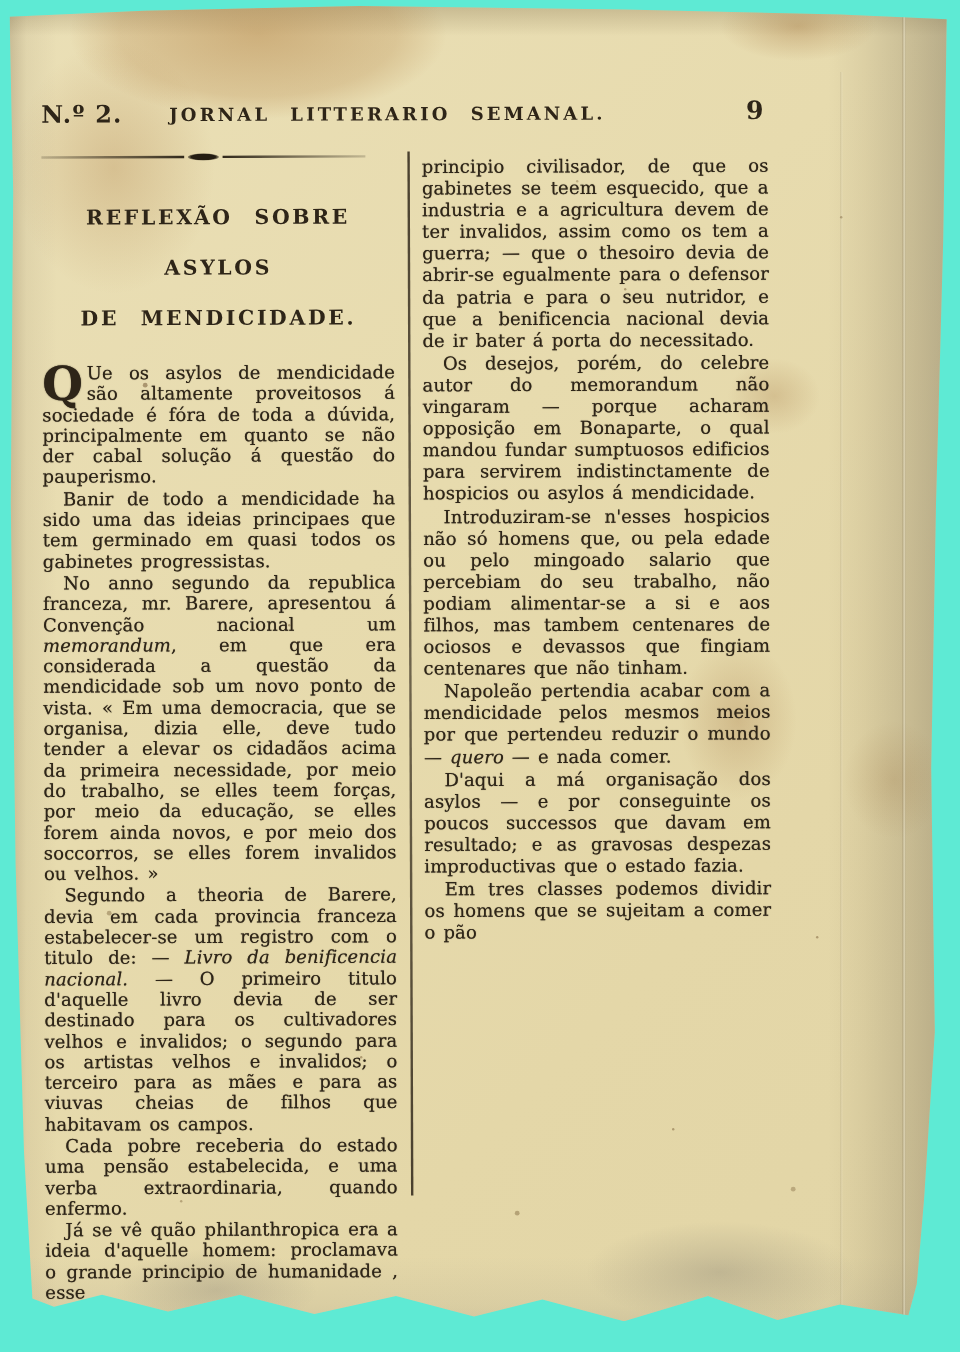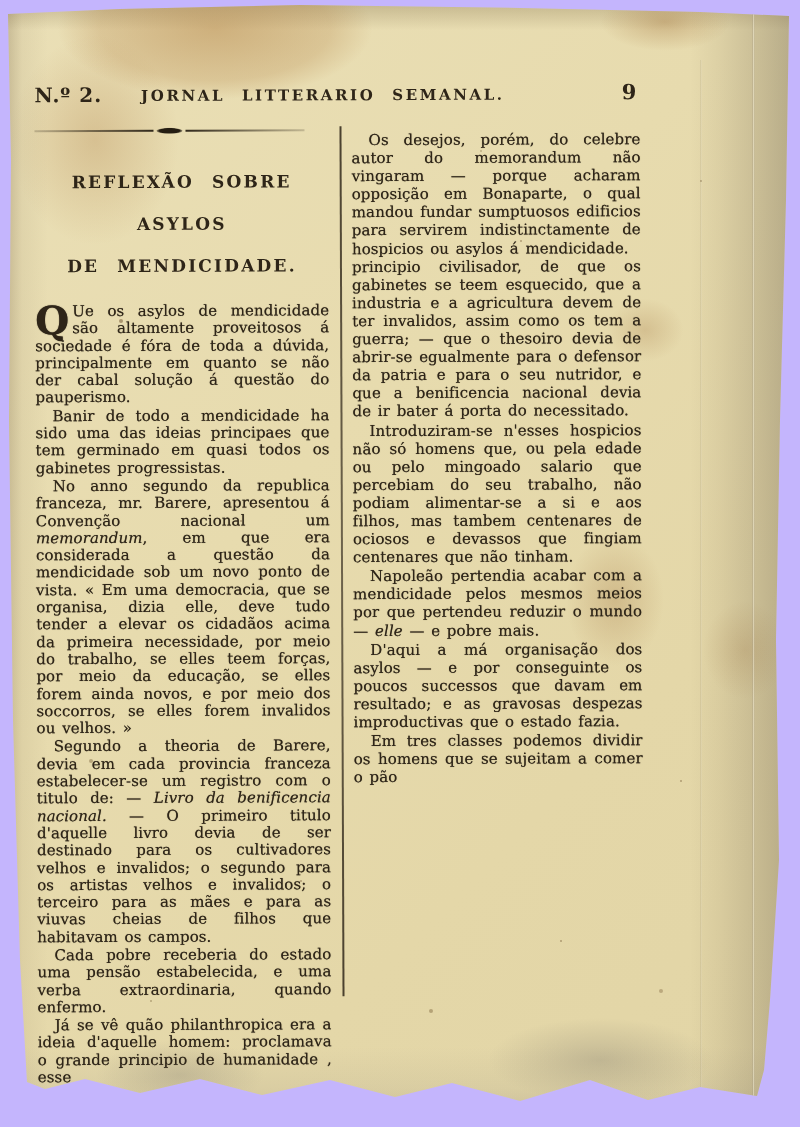--- a/index.html
+++ b/index.html
@@ -5,21 +5,21 @@
   html, body {
     margin: 0; padding: 0;
     width: 800px; height: 1127px;
     overflow: hidden;
     background: #0b0907;
     font-family: "DejaVu Serif", serif;
   }
   .scan {
     position: relative;
     width: 800px; height: 1127px;
-    background: #c4b5fd;
+    background: #5eead4;
   }
   .paper {
     position: absolute; inset: 0;
     clip-path: polygon(
       8px 14px, 120px 9px, 300px 5px, 520px 8px, 700px 12px, 789px 16px,
       786px 200px, 780px 420px, 776px 640px, 779px 860px, 770px 1000px, 764px 1070px, 757px 1096px,
       700px 1087px, 648px 1100px, 590px 1080px, 520px 1101px, 452px 1083px, 395px 1097px,
       330px 1080px, 262px 1095px, 200px 1079px, 140px 1093px, 85px 1079px, 45px 1089px, 27px 1082px,
       20px 960px, 13px 720px, 9px 420px, 11px 160px
     );
@@ -152,24 +152,24 @@
             <p class="para indent"><span>No anno segundo da republica franceza, mr. Barere, apresentou á Convenção nacional um </span><em>memorandum</em><span>, em que era considerada a questão da mendicidade sob um novo ponto de vista. « Em uma democracia, que se organisa, dizia elle, deve tudo tender a elevar os cidadãos acima da primeira necessidade, por meio do trabalho, se elles teem forças, por meio da educação, se elles forem ainda novos, e por meio dos soccorros, se elles forem invalidos ou velhos. »</span></p>
             <p class="para indent"><span>Segundo a theoria de Barere, devia em cada provincia franceza estabelecer-se um registro com o titulo de: — </span><em>Livro da benificencia nacional.</em><span> — O primeiro titulo d'aquelle livro devia de ser destinado para os cultivadores velhos e invalidos; o segundo para os artistas velhos e invalidos; o terceiro para as mães e para as viuvas cheias de filhos que habitavam os campos.</span></p>
             <p class="para indent"><span>Cada pobre receberia do estado uma pensão estabelecida, e uma verba extraordinaria, quando enfermo.</span></p>
             <p class="para indent"><span>Já se vê quão philanthropica era a ideia d'aquelle homem: proclamava o grande principio de humanidade , esse</span></p>
           </div>
 
       </div>
 
       <div class="right-col col">
         <div>
+            <p class="para"><span>principio civilisador, de que os gabinetes se teem esquecido, que a industria e a agricultura devem de ter invalidos, assim como os tem a guerra; — que o thesoiro devia de abrir-se egualmente para o defensor da patria e para o seu nutridor, e que a benificencia nacional devia de ir bater á porta do necessitado.</span></p>
             <p class="para indent"><span>Os desejos, porém, do celebre autor do memorandum não vingaram — porque acharam opposição em Bonaparte, o qual mandou fundar sumptuosos edificios para servirem indistinctamente de hospicios ou asylos á mendicidade.</span></p>
-            <p class="para"><span>principio civilisador, de que os gabinetes se teem esquecido, que a industria e a agricultura devem de ter invalidos, assim como os tem a guerra; — que o thesoiro devia de abrir-se egualmente para o defensor da patria e para o seu nutridor, e que a benificencia nacional devia de ir bater á porta do necessitado.</span></p>
             <p class="para indent"><span>Introduziram-se n'esses hospicios não só homens que, ou pela edade ou pelo mingoado salario que percebiam do seu trabalho, não podiam alimentar-se a si e aos filhos, mas tambem centenares de ociosos e devassos que fingiam centenares que não tinham.</span></p>
-            <p class="para indent"><span>Napoleão pertendia acabar com a mendicidade pelos mesmos meios por que pertendeu reduzir o mundo — </span><em>elle</em><span> — e pobre mais.</span></p>
+            <p class="para indent"><span>Napoleão pertendia acabar com a mendicidade pelos mesmos meios por que pertendeu reduzir o mundo — </span><em>quero</em><span> — e nada comer.</span></p>
             <p class="para indent"><span>D'aqui a má organisação dos asylos — e por conseguinte os poucos successos que davam em resultado; e as gravosas despezas improductivas que o estado fazia.</span></p>
             <p class="para indent"><span>Em tres classes podemos dividir os homens que se sujeitam a comer o pão</span></p>
           </div>
       </div>
 
     </div>
   </div>
 </div>
 
 </body></html>

